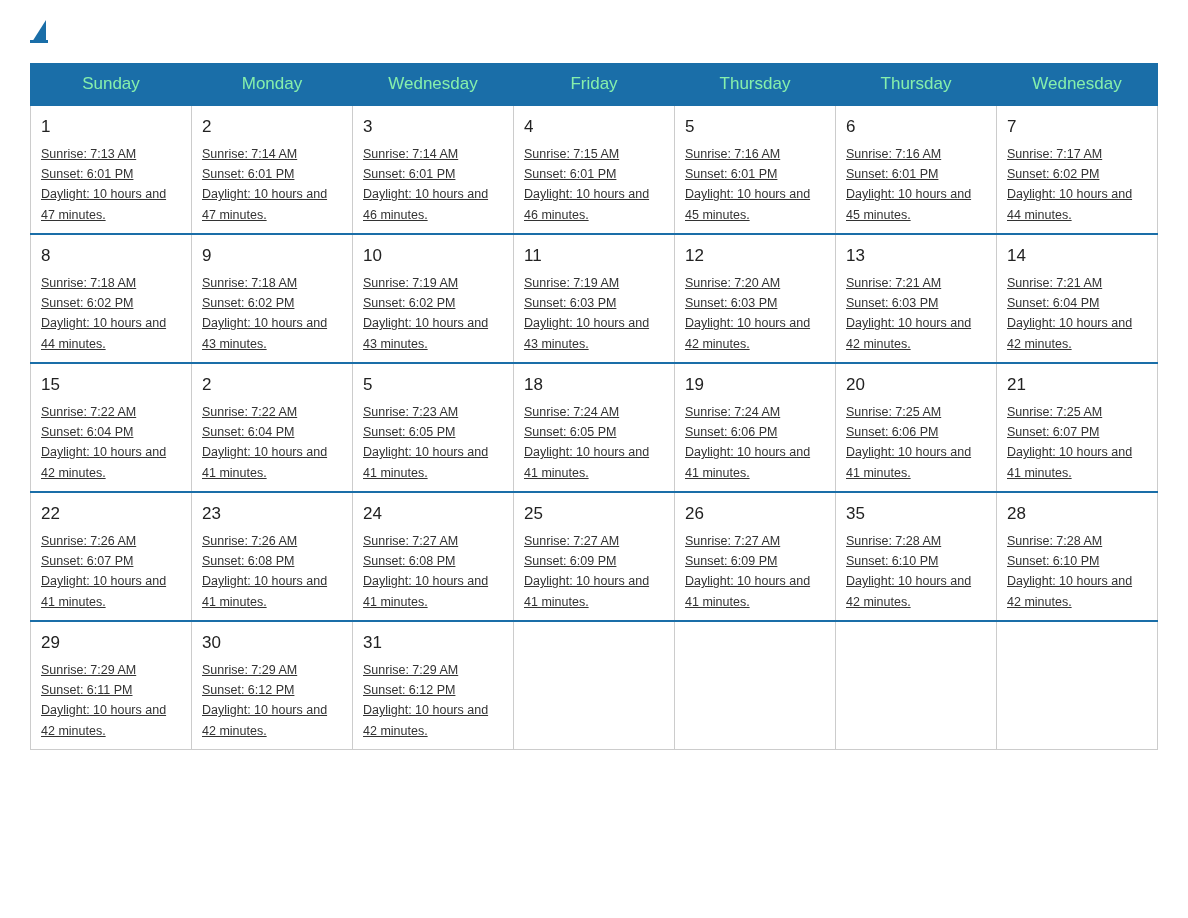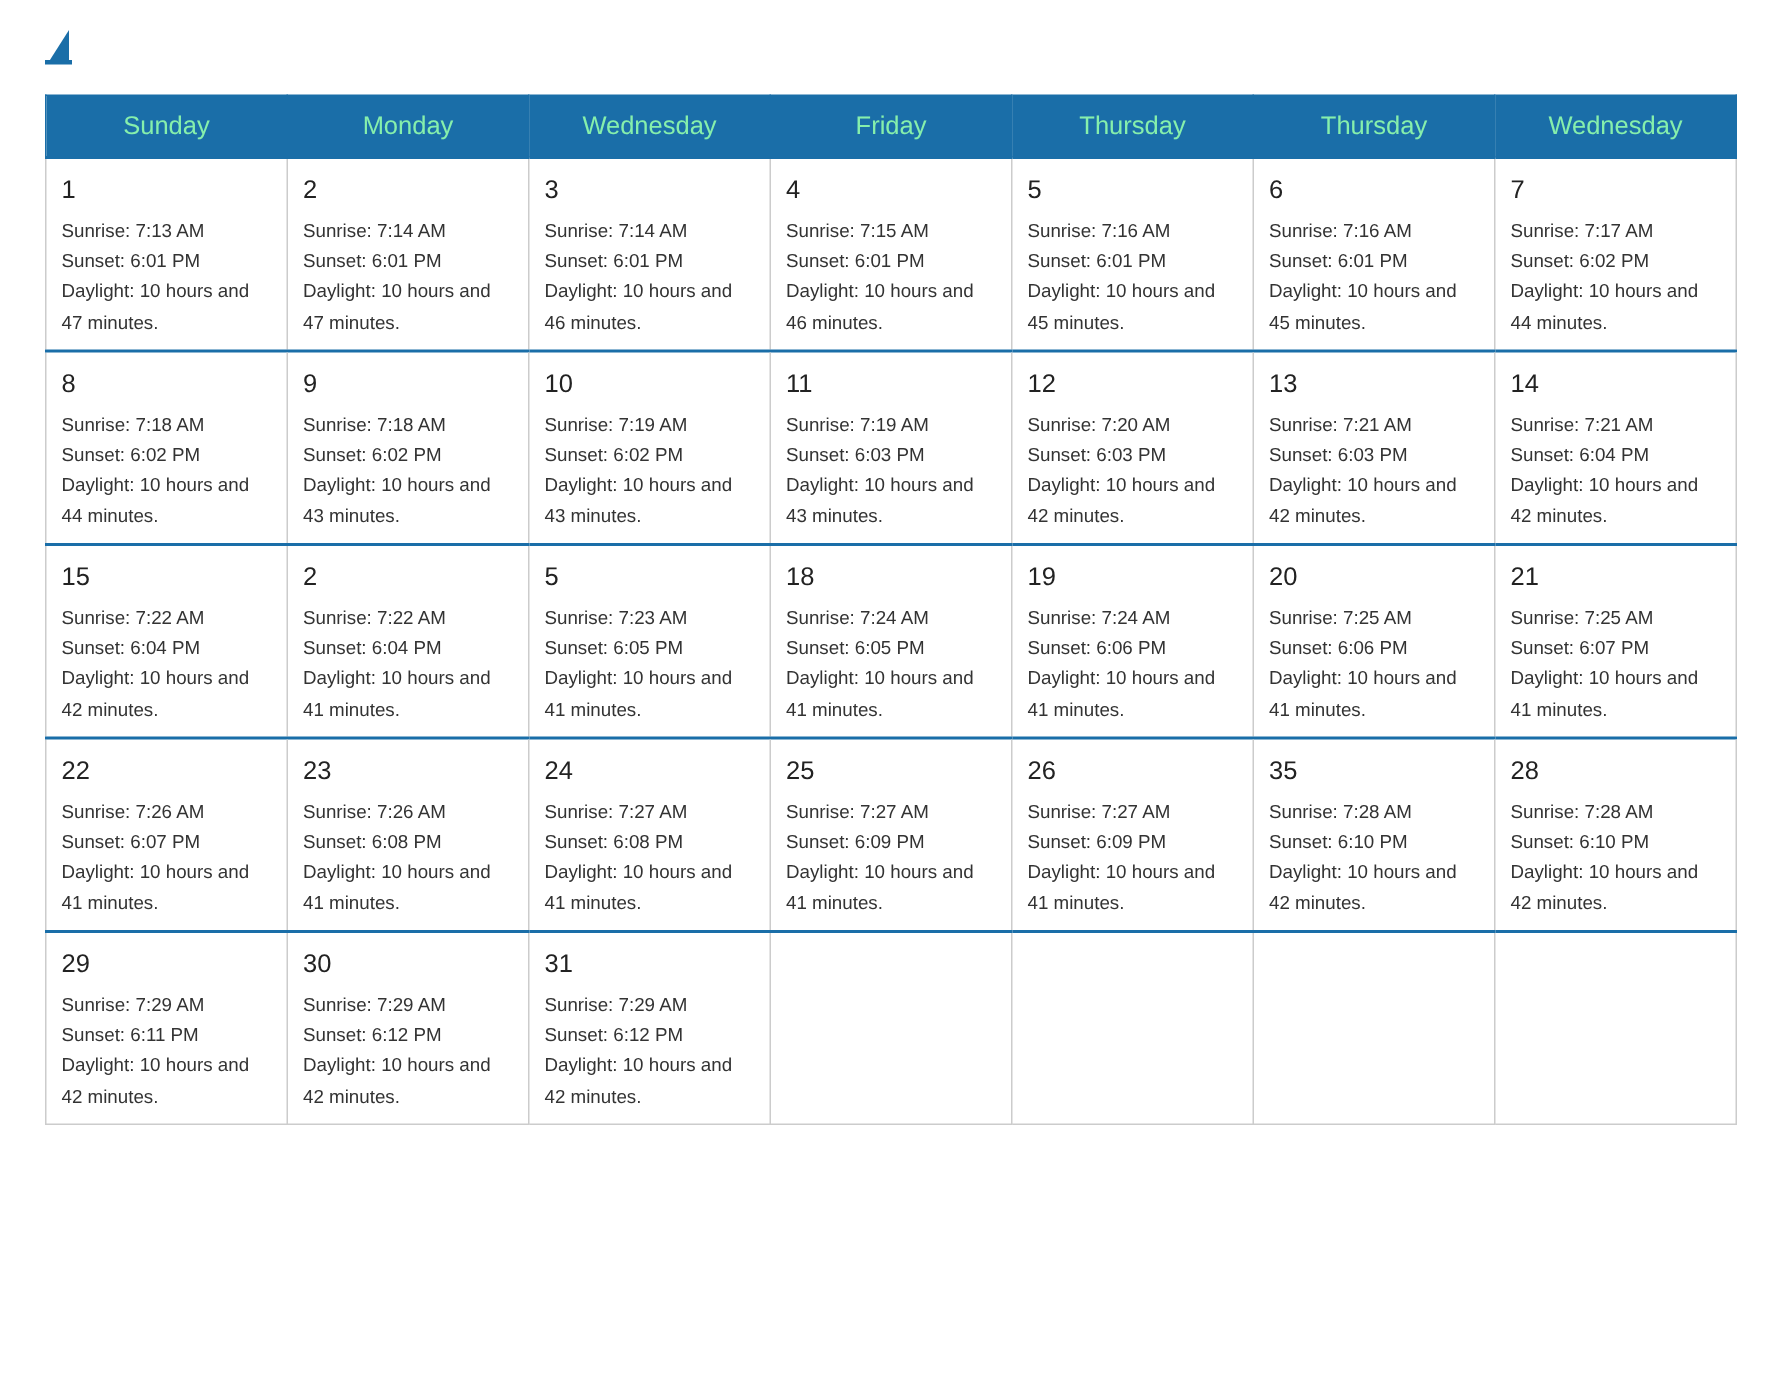--- a/index.html
+++ b/index.html
@@ -97,20 +97,21 @@
       font-size: 17px;
       font-weight: normal;
       color: #222;
       display: block;
       margin-bottom: 4px;
     }
     .cell-text {
       font-size: 12.5px;
       color: #333;
       line-height: 1.55;
+      text-decoration: underline;
     }
     .empty-cell {
       background: #fff;
     }
   </style>
 </head>
 <body>
 
 <div class="header">
   <div class="logo">

